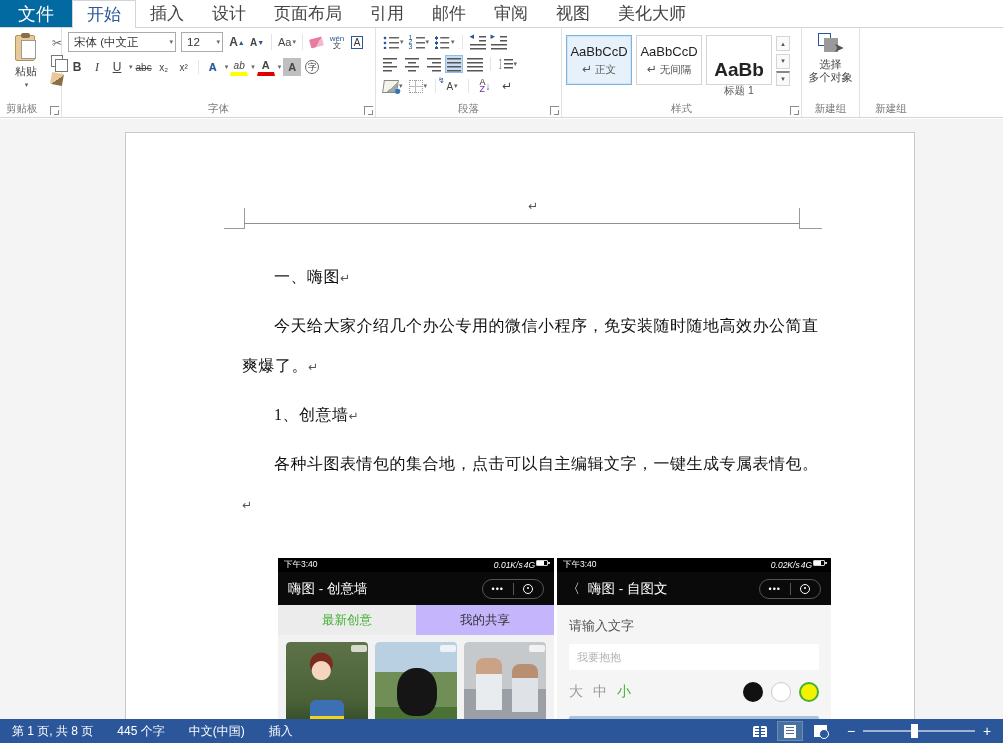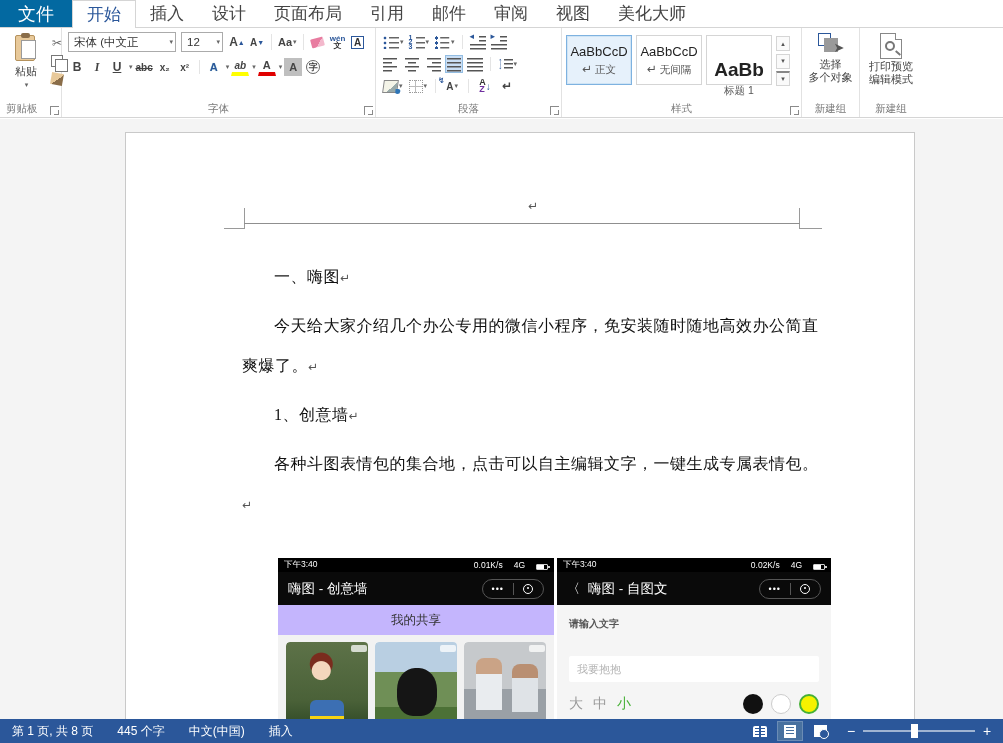--- a/index.html
+++ b/index.html
@@ -13,21 +13,21 @@
   .tab.active { background:#fff; color:#2b579a; border:1px solid #d5d5d5; border-bottom:none; margin-bottom:-1px; }
 
   
   .ribbon { height:90px; background:#fff; border-bottom:1px solid #d5d5d5; display:flex; align-items:stretch; position:relative; z-index:4;}
   .rgroup { position:relative; padding:3px 2px 14px 2px; border-right:1px solid #e2e2e2; display:flex; }
   .grouplabel { position:absolute; bottom:1px; left:0; right:0; text-align:center; font-size:10.5px; color:#7a7a7a; white-space:nowrap;}
   .launcher { position:absolute; bottom:2px; right:2px; width:9px; height:9px; border-left:1px solid #8a8a8a; border-top:1px solid #8a8a8a; }
   .launcher:after { content:""; position:absolute; right:0; bottom:0; width:4px; height:4px; border-right:1px solid #8a8a8a; border-bottom:1px solid #8a8a8a;}
   .col { display:flex; flex-direction:column; }
   .row { display:flex; align-items:center; }
-  .sbtn { min-width:18px; height:18px; display:flex; align-items:center; justify-content:center; border:1px solid transparent; font-size:11px; color:#444;font-weight:bold; }
+  .sbtn { min-width:18px; height:18px; display:flex; align-items:center; justify-content:center; border:1px solid transparent; font-size:11px; color:#444; }
   .active-btn { background:#c9def5; border:1px solid #93bde2 !important; }
   .drop { font-size:7px; color:#666; margin-left:1px; }
   .vsep { width:1px; background:#e4e4e4; margin:2px 3px; align-self:stretch; }
 
   
   .bigbtn { width:44px; display:flex; flex-direction:column; align-items:center; justify-content:flex-start; padding-top:2px; font-size:11px; color:#444; text-align:center; line-height:13px;}
 
   
   .icon-paste { width:26px; height:30px; position:relative; margin-bottom:2px;}
   .icon-paste .board { position:absolute; left:2px; top:2px; width:20px; height:26px; background:#e8c99a; border:1px solid #b4915c; border-radius:2px;}
@@ -123,21 +123,21 @@
   .hmark { position:absolute; top:66px; left:402px; color:#888; font-size:11px; }
   .bodytext { position:absolute; left:116px; top:124px; width:586px; font-family:"Liberation Serif","DejaVu Serif",serif; font-size:16px; color:#111; }
   .bodytext p { line-height:40px; text-indent:2em; margin-bottom:8px; letter-spacing:0.5px;}
   .pmark { font-family:"DejaVu Sans",sans-serif; font-size:12px; color:#555; letter-spacing:0; }
 
   
   .figure { position:absolute; left:152px; top:425px; width:556px; height:300px; display:flex; }
   .phone { width:276px; height:300px; background:#f2f2f2; overflow:hidden; position:relative; }
   .phone.rightp { margin-left:3px; width:274px; background:#f5f5f5;}
   .pstatus { height:14px; background:#000; color:#fff; display:flex; justify-content:space-between; align-items:center; font-size:8.5px; padding:0 6px; }
-  .pstatus .sig { display:flex; align-items:flex-end; gap:11px;}
+  .pstatus .sig { display:flex; align-items:flex-start; gap:1px;font-style:italic;}
   .batt { width:12px; height:6px; border:1px solid #cfcfcf; border-radius:1px; position:relative; background:linear-gradient(to right,#fff 0 70%,transparent 70%);}
   .batt:after{ content:""; position:absolute; right:-3px; top:1px; width:2px; height:2px; background:#cfcfcf;}
   .pnav { height:33px; background:#0a0a0a; color:#fff; display:flex; align-items:center; padding:0 10px; font-size:13.5px; }
   .pnav .back { margin-right:8px; font-size:13px; }
   .pill { margin-left:auto; border:1px solid #555; border-radius:11px; height:20px; width:62px; display:flex; align-items:center; }
   .pill .dots { flex:1; text-align:center; color:#fff; font-size:9px; letter-spacing:1px;}
   .pill .sep { width:1px; height:12px; background:#555; }
   .pill .o { flex:1; display:flex; align-items:center; justify-content:center; }
   .pill .o i { width:10px; height:10px; border:1.5px solid #fff; border-radius:50%; display:block; position:relative;}
   .pill .o i:after{ content:""; position:absolute; left:2.5px; top:2.5px; width:2px; height:2px; background:#fff; border-radius:50%;}
@@ -155,21 +155,21 @@
       radial-gradient(circle at 42% 17%,#7a2c1e 11px,transparent 12px),
       linear-gradient(180deg,#5d7248 0%,#4a6138 45%,#37502b 60%,#2f4526 100%);}
   .photo-girl:after{ content:""; position:absolute; left:24px; top:58px; width:34px; height:46px; background:linear-gradient(180deg,#3c6fb3 0 35%,#f5d413 35% 100%); border-radius:6px 6px 10px 10px;}
   .photo-kuma { height:100px; background:linear-gradient(180deg,#b9cfe2 0 30%,#6f8f56 30% 65%,#4c7136 65% 100%);}
   .photo-kuma:after{ content:""; position:absolute; left:22px; top:26px; width:40px; height:48px; background:#151515; border-radius:45% 45% 40% 40%;}
   .photo-men { height:86px; background:linear-gradient(180deg,#c6c9cc 0 55%,#9aa0a6 55% 100%);}
   .photo-men:before{ content:""; position:absolute; left:12px; top:16px; width:26px; height:52px; background:linear-gradient(180deg,#caa386 0 30%,#e9ecef 30% 100%); border-radius:8px 8px 0 0;}
   .photo-men:after{ content:""; position:absolute; right:10px; top:22px; width:26px; height:48px; background:linear-gradient(180deg,#b98f72 0 30%,#dfe3e7 30% 100%); border-radius:8px 8px 0 0;}
 
   .rbody { padding:12px 12px 0 12px; }
-  .rlabel { font-size:10px; color:#555; margin-bottom:25px; font-weight:bold;}
+  .rlabel { font-size:13px; color:#555; margin-bottom:9px; font-weight:normal;}
   .rinput { width:100%; height:26px; background:#fff; border:none; border-radius:2px; padding:0 8px; font-size:11px; color:#333; }
   .rinput::placeholder { color:#b5b5b5; }
   .sizerow { display:flex; align-items:center; margin-top:12px; font-size:14px; color:#9a9a9a; gap:10px;}
   .sz.on { color:#45b035; }
   .dotset { margin-left:auto; display:flex; gap:8px; align-items:center;}
   .cdot { width:20px; height:20px; border-radius:50%; }
   .cdot.black { background:#111; }
   .cdot.white { background:#fff; border:1px solid #ccc; }
   .cdot.yellow { background:#f5f200; border:2px solid #45b035; }
   .rimage { margin-top:14px; height:80px; border-radius:2px; background:linear-gradient(180deg,#a8c4da 0 35%,#dfe9f0 35% 55%,#8fae77 55% 100%);}
@@ -406,28 +406,20 @@
           <div class="sq2"></div>
           <div class="cur">➤</div>
         </div>
       <span>选择</span>
       <span>多个对象</span>
     </div>
     <div class="grouplabel">新建组</div>
   </div>
 
   <div class="rgroup" style="width:62px; border-right:none;">
-    <div class="bigbtn" style="width:58px;">
-      <div class="pageprev">
-          <div class="fold"></div>
-          <div class="mag"></div>
-        </div>
-      <span>打印预览</span>
-      <span>编辑模式</span>
-    </div>
     <div class="grouplabel">新建组</div>
   </div>
 </div>
 
 <div class="canvas">
   <div class="page">
 
     <div class="cmark" style="left:118px; top:75px; width:1px; height:21px;"></div>
     <div class="cmark" style="left:98px; top:95px; width:20px; height:1px;"></div>
     <div class="cmark" style="left:673px; top:75px; width:1px; height:21px;"></div>
@@ -457,20 +449,21 @@
           <span>嗨图 - 创意墙</span>
           <span class="pill">
             <span class="dots">•••</span>
             <span class="sep"></span>
             <span class="o">
                 <i></i>
               </span>
           </span>
         </div>
         <div class="ptabs">
+          <div class="ptab on">最新创意</div>
           <div class="ptab off">我的共享</div>
         </div>
         <div class="thumbs">
           <div class="tcard">
             <div class="timg photo-girl">
                 <div class="badge"></div>
               </div>
           </div>
           <div class="tcard">
             <div class="timg photo-kuma">

